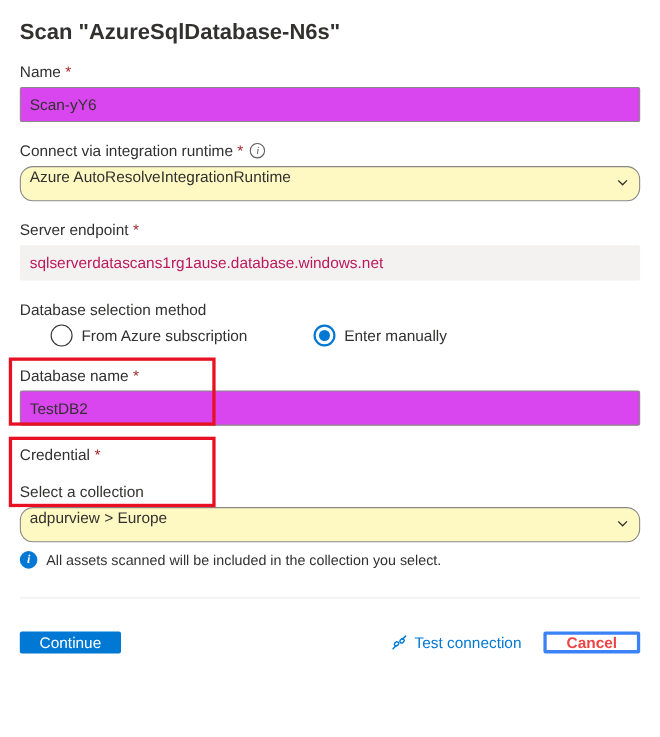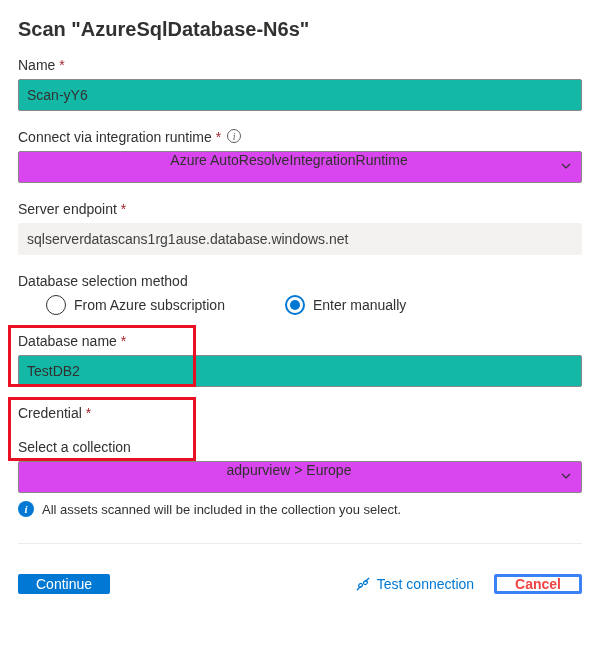--- a/index.html
+++ b/index.html
@@ -12,20 +12,21 @@
       background: #fff;
     }
     h1 {
       font-size: 20px;
       font-weight: 600;
       margin-bottom: 16px;
     }
     .field-group { margin-bottom: 18px; }
     .field-label {
       display: flex;
+      align-items: center;
       gap: 4px;
       font-size: 14px;
       font-weight: 400;
       margin-bottom: 6px;
       color: #323130;
     }
     .required { color: #a4262c; }
     .info-icon {
       width: 14px; height: 14px;
       border: 1px solid #605e5c;
@@ -41,45 +42,44 @@
     }
     .text-input {
       width: 100%;
       height: 32px;
       padding: 0 8px;
       border: 1px solid #8a8886;
       border-radius: 2px;
       font-family: inherit;
       font-size: 14px;
       color: #323130;
-      background: #14b8a6;
+      background: #d946ef;
     }
     .text-input[disabled] {
       background: #f3f2f1;
-      color: #404040;
+      color: #be185d;
       border-color: #f3f2f1;
     }
     .select-wrap {
       position: relative;
       width: 100%;
     }
     .select {
       width: 100%;
       height: 32px;
       padding: 0 30px 0 8px;
       border: 1px solid #8a8886;
-      border-radius: 2px;
+      border-radius: 12px;
       font-family: inherit;
       font-size: 14px;
       color: #323130;
-      background: #d946ef;
+      background: #fef9c3;
       appearance: none;
       -webkit-appearance: none;
       cursor: pointer;
-      text-align: center;
     }
     .select.open {
       border: 2px solid #0078d4;
       padding: 0 29px 0 7px;
     }
     .chevron {
       position: absolute;
       right: 10px;
       top: 50%;
       transform: translateY(-50%);

